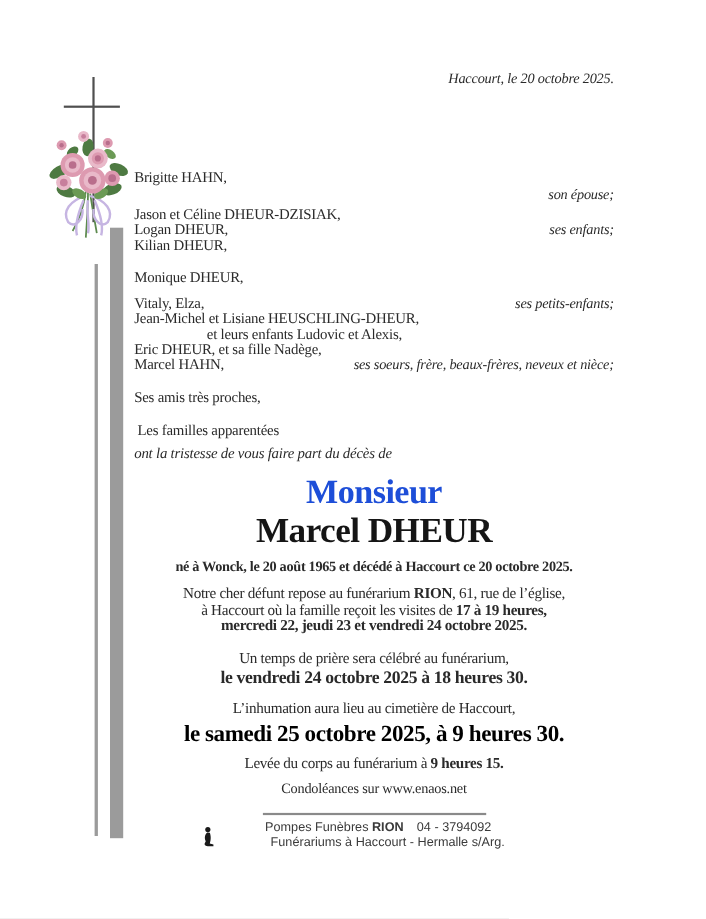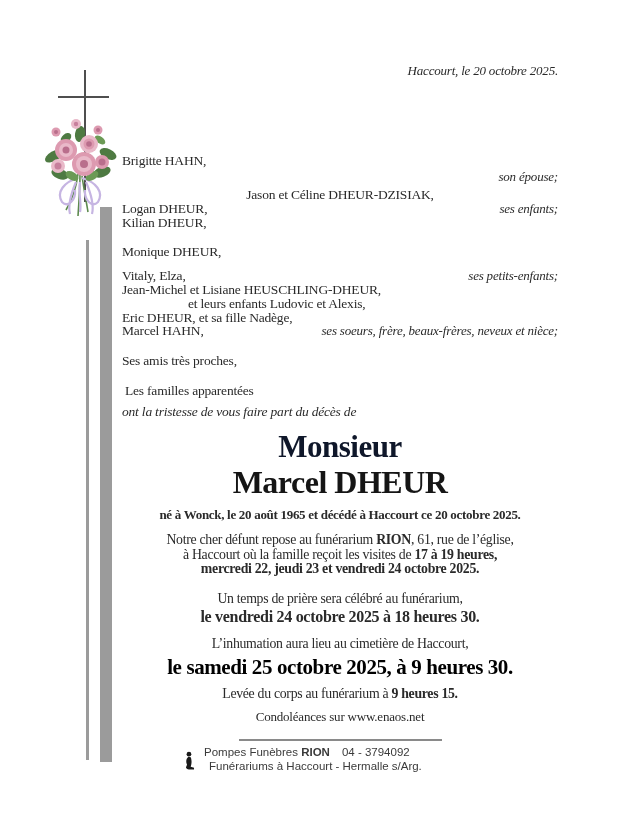--- a/index.html
+++ b/index.html
@@ -24,46 +24,46 @@
     text-align:right;font-style:italic;font-size:13px;letter-spacing:-0.2px;
   }
   .family{
     position:absolute;left:122px;top:154px;width:436px;
     font-size:13.5px;line-height:13.8px;letter-spacing:-0.2px;
   }
   .frow{display:flex;justify-content:space-between;}
   .frow .left{white-space:pre;}
   .frow .right{font-style:italic;font-size:13px;white-space:pre;}
   .r1{margin-top:2.5px;}
-  .r2{margin-top:4px;justify-content:center;}
+  .r2{margin-top:4px;}
   .r5{margin-top:10px;}
   .r6{margin-top:16px;}
   .indent .left{padding-left:66px;}
   .friends{margin-top:16px;}
   .related{margin-top:16px;padding-left:3px;}
   .announce{margin-top:7px;font-style:italic;}
   .centered{position:absolute;left:122px;width:436px;text-align:center;}
   .headings{top:431px;}
-  .h-title{font-size:31px;font-weight:bold;line-height:1.05;color:#0f172a;letter-spacing:-0.5px;}
+  .h-title{font-size:31px;font-weight:bold;line-height:1.05;color:#1d4ed8;letter-spacing:-0.5px;}
   .h-name{font-size:32px;font-weight:bold;line-height:1.05;margin-top:2px;color:#151515;letter-spacing:-0.5px;}
   .h-dates{font-size:13px;font-weight:bold;margin-top:8px;letter-spacing:-0.3px;}
   .visitation{top:533px;font-size:13.8px;line-height:14.6px;letter-spacing:-0.3px;}
   .prayer{top:591px;font-size:13.8px;letter-spacing:-0.3px;}
   .prayer .p2{font-size:16px;font-weight:bold;margin-top:1px;letter-spacing:-0.3px;}
   .burial{top:636px;font-size:13.8px;letter-spacing:-0.3px;}
   .burial .b2{font-size:21px;font-weight:bold;margin-top:3px;letter-spacing:-0.4px;color:#000000;}
   .levee{top:686px;font-size:13.8px;letter-spacing:-0.3px;}
   .condolences{top:709px;font-size:13px;letter-spacing:-0.2px;}
   .bold{font-weight:bold;}
   .sep-line{position:absolute;left:239px;top:739px;width:203px;height:2px;background:#8a8a8a;}
   .footer{
     position:absolute;left:183px;top:746px;
     display:flex;align-items:flex-start;
     font-family:"Liberation Sans", sans-serif;
-    font-size:11.5px;line-height:13.5px;color:#3a3a3a;
+    font-size:11.5px;line-height:13.5px;color:#3a3a3a;gap:37px;
   }
   .footer .ficon{margin-top:5px;margin-right:7px;}
   .footer .l1 .phone{margin-left:12px;}
   .footer .l2{padding-left:5px;}
 </style>
 </head>
 <body>
 
 <div class="page">
 

